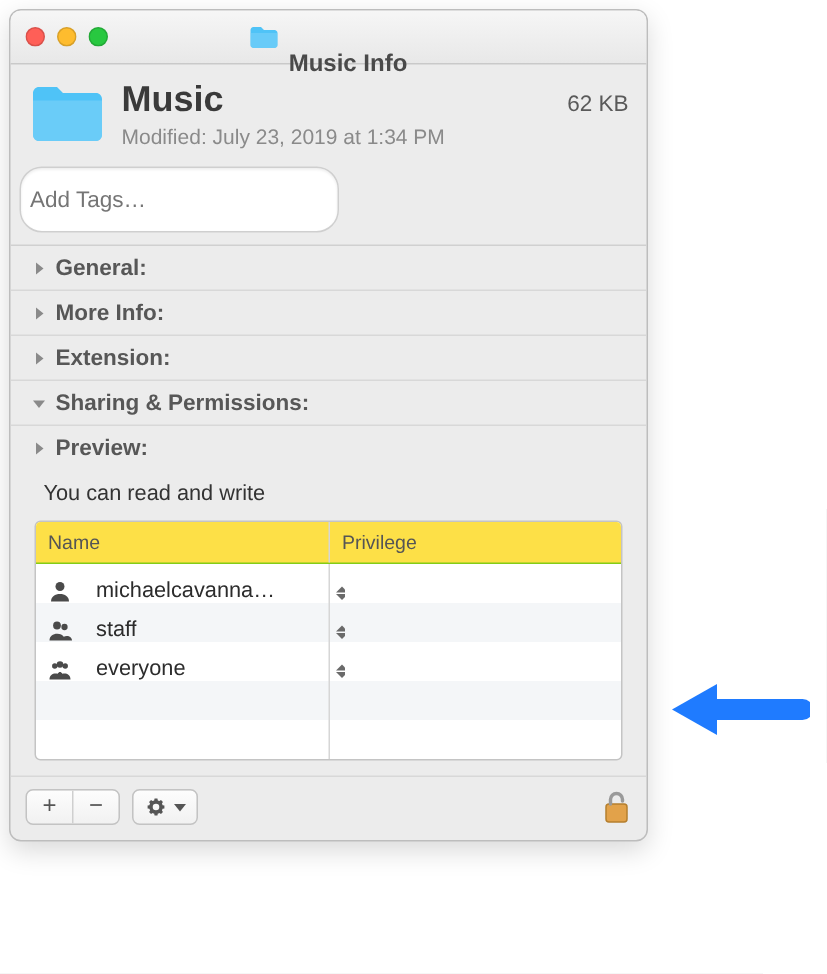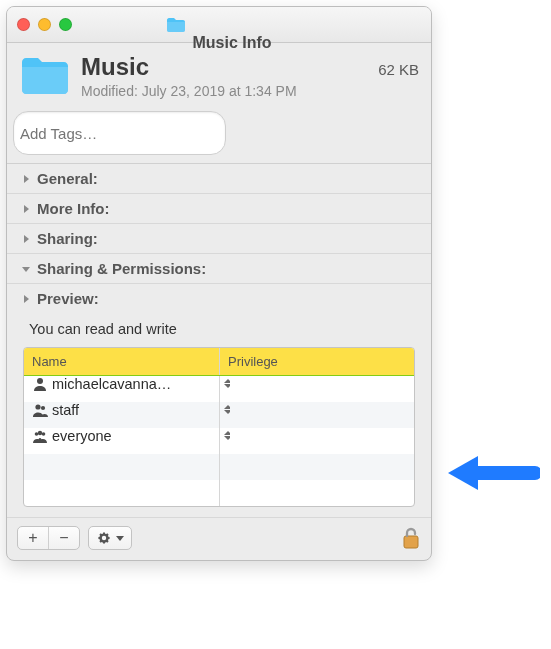--- a/index.html
+++ b/index.html
@@ -108,21 +108,21 @@
   .perm-header .hcell {
     font-size: 13px; color: #555;
     padding: 6px 8px;
   }
   .hcell.priv, .pcell.priv { border-left: 1px solid #d6d6d6; }
   .perm-row {
     font-size: 14.5px; color: #2c2c2c;
     height: 26px;
   }
   .perm-row.alt { background: #f4f6f8; }
-  .pcell { display: flex; align-items: flex-start; padding: 0 6px; gap: 4px; overflow: hidden;}
+  .pcell { display: flex; align-items: flex-end; padding: 0 6px; gap: 16px; overflow: hidden;}
   .pcell.name { padding-left: 8px; }
   .pcell.priv { padding-left: 4px; }
   .user-icon { width: 16px; height: 16px; flex: 0 0 auto; color: #4a4a4a; }
   .username { white-space: nowrap; overflow: hidden; text-overflow: ellipsis; }
   .stepper {
     width: 10px; height: 14px; flex: 0 0 auto;
     display: flex; flex-direction: column; justify-content: center;
     color: #6a6a6a;
   }
   .stepper .tri { width:0;height:0;border-left:4px solid transparent;border-right:4px solid transparent;}
@@ -233,21 +233,21 @@
         </svg>
       </span>
     <span>More Info:</span>
   </div>
   <div class="section">
     <span class="chev">
         <svg width="10" height="10" viewBox="0 0 10 10">
           <path fill="#8a8a8a" d="M3 1l5 4-5 4z"></path>
         </svg>
       </span>
-    <span>Sharing:</span>
+    <span>Extension:</span>
   </div>
   <div class="section">
     <span class="chev down">
         <svg width="10" height="10" viewBox="0 0 10 10">
           <path fill="#8a8a8a" d="M3 1l5 4-5 4z"></path>
         </svg>
       </span>
     <span>Sharing &amp; Permissions:</span>
   </div>
 

